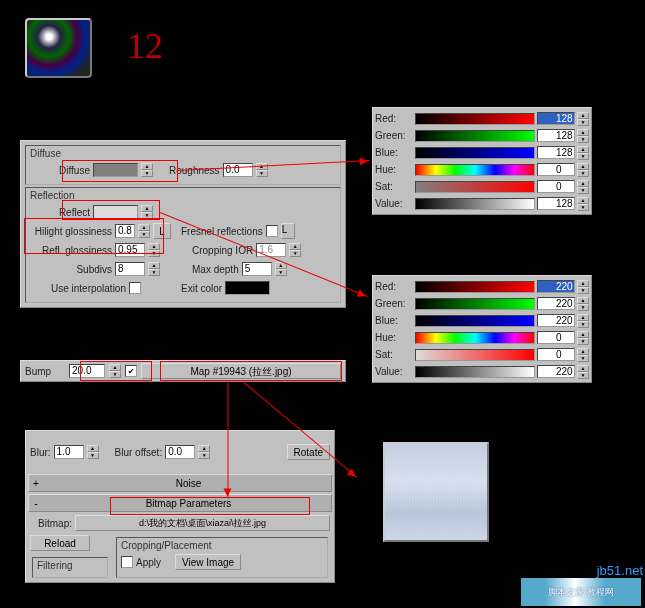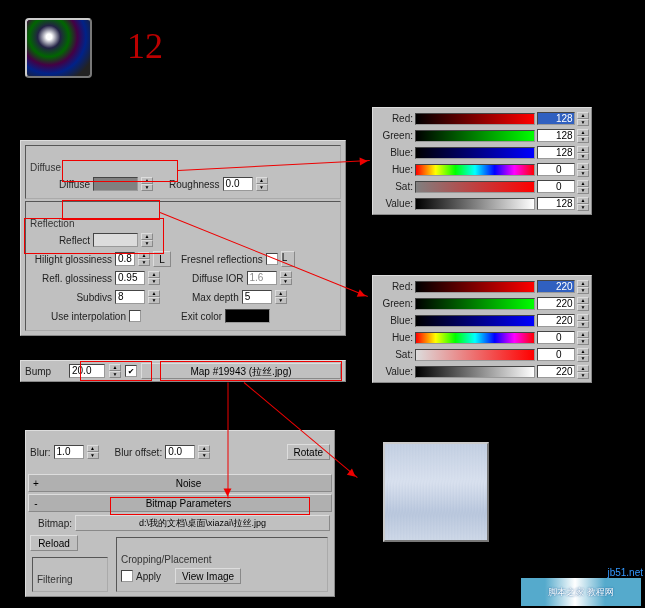--- a/index.html
+++ b/index.html
@@ -1,56 +1,56 @@
 <!DOCTYPE html>
 <html><head>
 <meta charset="utf-8">
 <style>
 *{box-sizing:border-box;margin:0;padding:0;font-family:Tahoma,sans-serif;font-size:10px}
 body{background:#000;width:645px;height:608px;position:relative;overflow:hidden}
 .sphere{position:absolute;left:25px;top:18px;width:67px;height:60px;border:2px outset #ccc;background:radial-gradient(circle at 35% 30%,#fff 5%,#224 20%,#060 35%,#404 50%,#028 65%,#222 85%);border-radius:4px}
 .big-num{position:absolute;left:127px;top:25px;color:#b00;font-size:36px;font-family:Liberation Serif, serif}
 .panel{background:#c0c0c0;border:1px outset #ddd}
-.grp{border:1px inset #aaa;margin:2px;padding:16px 4px 4px}
+.grp{border:1px inset #aaa;margin:2px;padding:2px 4px 4px}
 .grp-title{color:#333;margin-bottom:2px}
 .row{display:flex;align-items:center;height:18px;gap:3px;margin:1px 0}
 .lbl{color:#222;text-align:right}
 .fld{background:#fff;border:1px inset #999;height:14px;padding:0 2px;color:#000}
 .swatch{width:45px;height:14px;border:1px inset #999}
 .spin{display:inline-flex;flex-direction:column;width:12px;height:14px}
 .spin b{flex:1;background:#c0c0c0;border:1px outset #ddd;font-size:5px;text-align:center;line-height:5px}
 .chk{width:12px;height:12px;background:#fff;border:1px inset #999;display:inline-flex;align-items:center;justify-content:center;font-size:8px}
 .btn{background:#c0c0c0;border:1px outset #ddd;padding:1px 6px;height:16px}
 .redbox{position:absolute;border:1px solid #e00;pointer-events:none}
 .arrow{position:absolute;height:1px;background:#e00;transform-origin:left center}
 .arrow:after{content:"";position:absolute;right:-2px;top:-3px;border:4px solid transparent;border-left:8px solid #e00}
 
 
 #vpanel{position:absolute;left:20px;top:140px;width:326px;padding:2px}
 
 
 .colpick{position:absolute;width:220px;background:#c0c0c0;border:1px outset #ddd;padding:2px}
 .colpick .crow{display:flex;align-items:center;height:17px;gap:2px}
-.colpick .clbl{width:38px;text-align:right;color:#222}
+.colpick .clbl{width:38px;text-align:left;color:#222}
 .grad{flex:1;height:12px;border:1px inset #999}
 .cval{width:30px;background:#fff;border:1px inset #999;height:13px;text-align:right;padding:0 18px}
 .cval.sel{background:#3060c0;color:#fff}
 
 
 #bumprow{position:absolute;left:20px;top:360px;width:326px;height:22px;background:#c0c0c0;border:1px outset #ddd;display:flex;align-items:center;padding:0 4px;gap:4px}
 
 
 #bmppanel{position:absolute;left:25px;top:430px;width:310px}
 
 
 #texprev{position:absolute;left:383px;top:442px;width:106px;height:100px;border:2px outset #ccc;background:linear-gradient(110deg,#c0cde0 0%,#d8e0ee 40%,#b8c6dc 70%,#cfd9e8 100%);background-size:3px 100%}
 
 
 #wm{position:absolute;right:4px;bottom:2px;width:120px;height:28px;background:linear-gradient(90deg,#5ac 20%,#fff 45%,#5ac 70%);color:#fff;font-size:9px;display:flex;align-items:center;justify-content:center;text-shadow:0 0 2px #048}
-#wm2{position:absolute;right:2px;bottom:30px;color:#39f;font-size:10px}
+#wm2{position:absolute;right:2px;bottom:30px;color:#39f;font-size:13px}
 </style>
 </head>
 <body>
 
 <div class="sphere"></div>
 <div class="big-num">12</div>
 
 <div id="vpanel" class="panel">
   <div class="grp">
     <div class="grp-title">Diffuse</div>
@@ -94,21 +94,21 @@
       <span class="btn" style="width:14px;padding:0">L</span>
     </div>
     <div class="row">
       <span class="lbl" style="width:82px">Refl. glossiness</span>
       <span class="fld" style="width:30px">0.95</span>
       <span class="spin">
           <b>▲</b>
           <b>▼</b>
         </span>
       <span style="width:26px"></span>
-      <span class="lbl">Diffuse IOR</span>
+      <span class="lbl">Cropping IOR</span>
       <span class="fld" style="width:30px;color:#888">1.6</span>
       <span class="spin">
           <b>▲</b>
           <b>▼</b>
         </span>
     </div>
     <div class="row">
       <span class="lbl" style="width:82px">Subdivs</span>
       <span class="fld" style="width:30px">8</span>
       <span class="spin">
@@ -283,21 +283,21 @@
   <div class="row" style="background:#b0b0b0;border:1px outset #ddd;justify-content:center;margin:2px">
     <span style="width:14px;text-align:center">-</span>
     <span style="flex:1;text-align:center">Bitmap Parameters</span>
   </div>
   <div class="row" style="padding:2px 4px">
     <span class="lbl" style="width:42px">Bitmap:</span>
     <button class="btn" style="flex:1;text-align:center;font-size:9px">d:\我的文档\桌面\xiazai\拉丝.jpg</button>
   </div>
   <div style="display:flex;gap:4px;padding:2px 4px">
     <div style="width:80px">
-      <button class="btn" style="width:48px">Reload</button>
+      <button class="btn" style="width:60px">Reload</button>
       <div class="grp" style="margin-top:6px">
           <div class="grp-title">Filtering</div>
         </div>
     </div>
     <div class="grp" style="flex:1">
       <div class="grp-title">Cropping/Placement</div>
       <div class="row">
         <span class="chk"></span>
         <span class="lbl">Apply</span>
         <span style="width:8px"></span>

